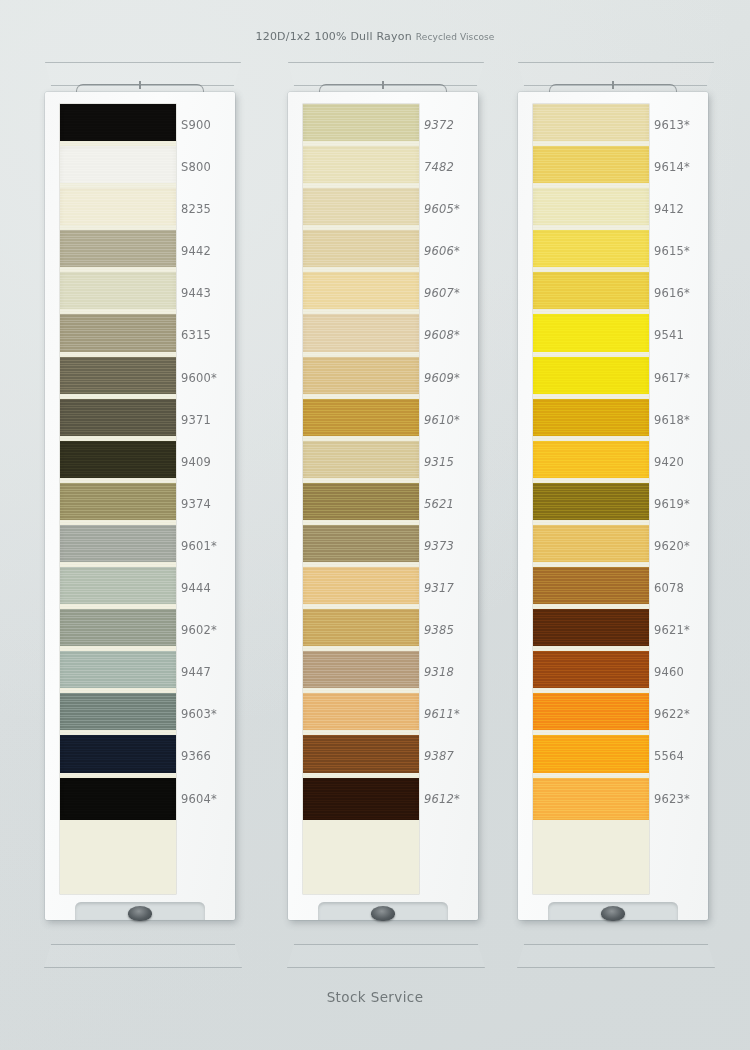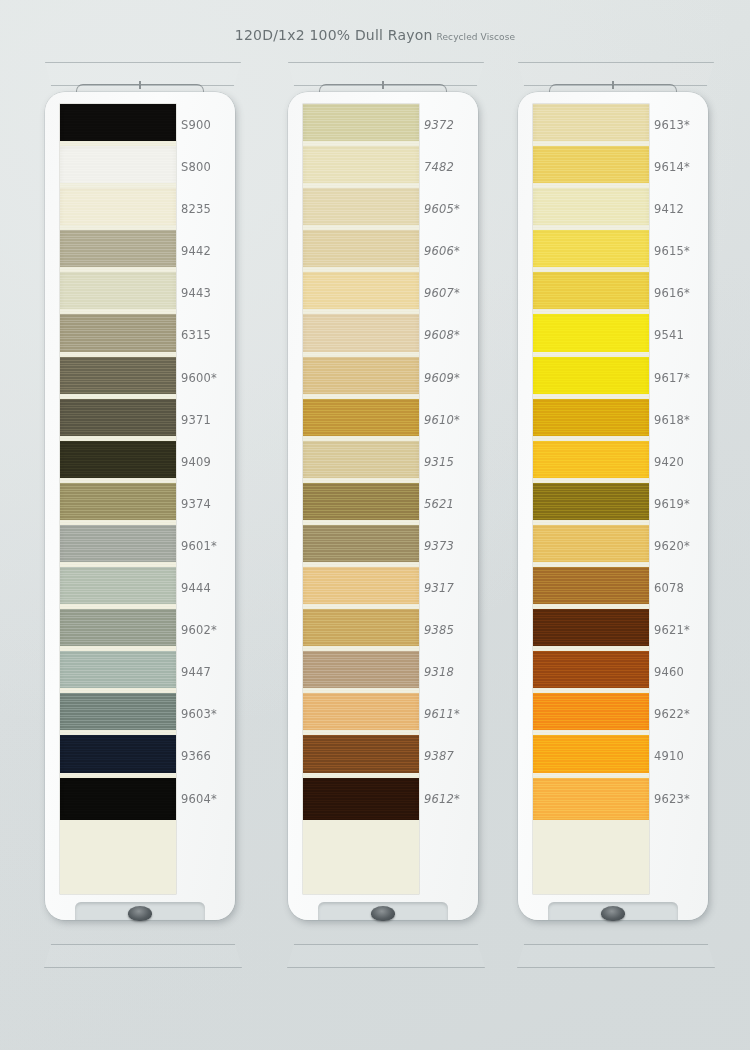--- a/index.html
+++ b/index.html
@@ -14,21 +14,21 @@
       radial-gradient(circle at 18% 12%, #e6eaea 0%, rgba(230,234,234,0) 55%),
       radial-gradient(circle at 82% 88%, #d4dadb 0%, rgba(212,218,219,0) 60%),
       linear-gradient(160deg,#e2e7e6 0%,#dadfe0 45%,#d3d9da 100%);
   }
   
   .header{
     position:absolute;top:26px;left:0;width:750px;
     text-align:center;white-space:nowrap;
   }
   .title-main{
-    font-size:14px;color:#6a7275;letter-spacing:.2px;
+    font-size:11px;color:#6a7275;letter-spacing:.2px;
     font-family:"DejaVu Sans", sans-serif;font-weight:400;text-align:center;
   }
   .title-sub{
     font-size:9px;color:#7c8487;letter-spacing:.1px;margin-left:4px;
     font-family:"DejaVu Sans", sans-serif;
   }
   .footer{
     position:absolute;top:988px;left:0;width:750px;text-align:center;
   }
   .footer-text{
@@ -62,21 +62,21 @@
   }
   .hanger:after{
     content:"";position:absolute;left:62px;top:-4px;width:1.6px;height:8px;
     background:#7d8487;
   }
 
   
   .card{
     position:absolute;left:7px;top:92px;width:190px;height:828px;
     background:linear-gradient(100deg,#f7f8f8 0%,#fbfcfc 35%,#f2f4f4 100%);
-    border-radius:20px;
+    border-radius:2px;
     box-shadow:2px 3px 7px rgba(70,80,85,.30), 0 0 0 .5px rgba(160,170,172,.45);
   }
   
   .card-notch{
     position:absolute;left:30px;bottom:0;width:130px;height:18px;
     background:#d8dedf;
     border-radius:6px 6px 0 0;
     box-shadow:inset 0 2px 3px rgba(90,100,105,.25);
   }
   .grommet{
@@ -263,23 +263,26 @@
           <div class="code">9541</div>
           <div class="code">9617*</div>
           <div class="code">9618*</div>
           <div class="code">9420</div>
           <div class="code">9619*</div>
           <div class="code">9620*</div>
           <div class="code">6078</div>
           <div class="code">9621*</div>
           <div class="code">9460</div>
           <div class="code">9622*</div>
-          <div class="code">4910</div>
+          <div class="code">5564</div>
           <div class="code">9623*</div>
         </div>
       <div class="card-notch">
         <div class="grommet"></div>
       </div>
     </div>
   </div>
 
+  <div class="footer">
+    <span class="footer-text">Stock Service</span>
+  </div>
 
 </div>
 
 </body></html>

